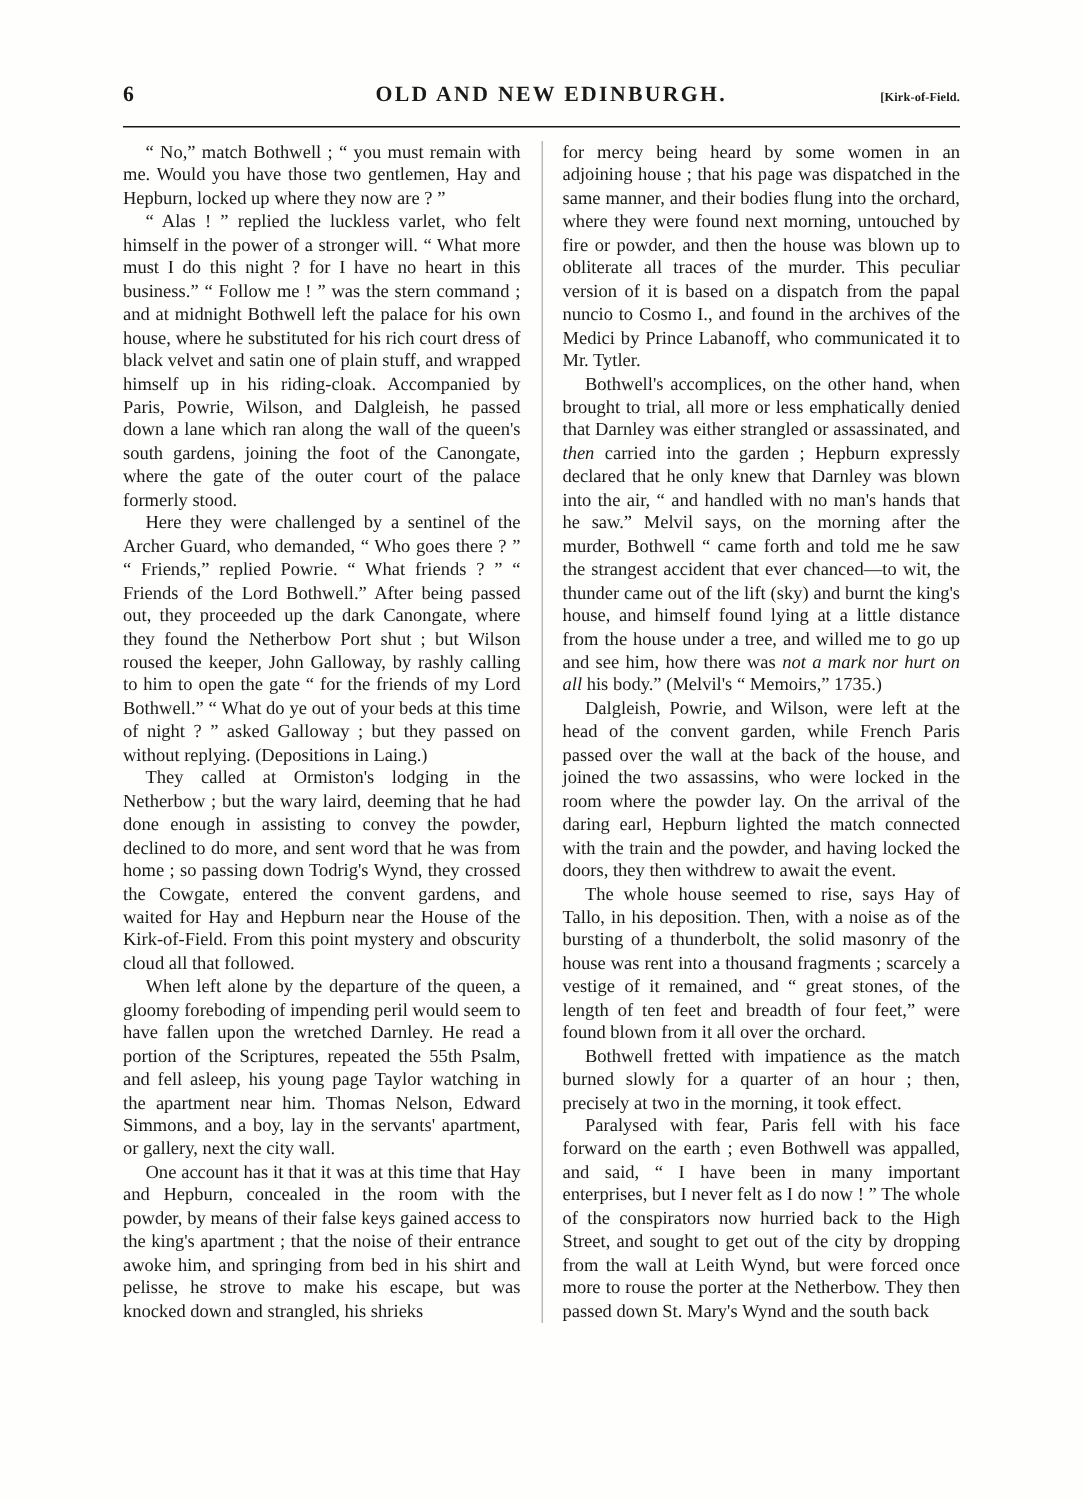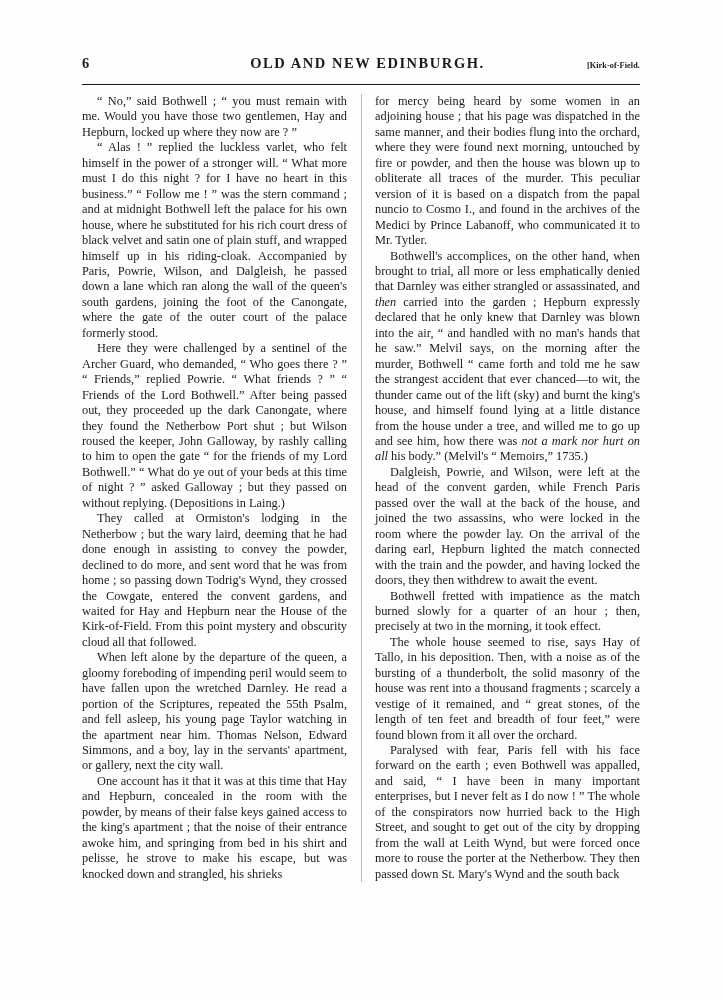--- a/index.html
+++ b/index.html
@@ -114,34 +114,34 @@
 
     <div class="running-head">
       <span class="folio">6</span>
       <span class="head-title">OLD AND NEW EDINBURGH.</span>
       <span class="head-marker">[Kirk-of-Field.</span>
     </div>
     <div class="head-rule"></div>
 
     <div class="columns">
       <div class="col" id="col-left">
-          <p>“ No,” said Bothwell ; “ you must remain with me. Would you have those two gentlemen, Hay and Hepburn, locked up where they now are ? ”</p>
+          <p>“ No,” match Bothwell ; “ you must remain with me. Would you have those two gentlemen, Hay and Hepburn, locked up where they now are ? ”</p>
           <p>“ Alas ! ” replied the luckless varlet, who felt himself in the power of a stronger will. “ What more must I do this night ? for I have no heart in this business.” “ Follow me ! ” was the stern command ; and at midnight Bothwell left the palace for his own house, where he substituted for his rich court dress of black velvet and satin one of plain stuff, and wrapped himself up in his riding-cloak. Accompanied by Paris, Powrie, Wilson, and Dalgleish, he passed down a lane which ran along the wall of the queen's south gardens, joining the foot of the Canongate, where the gate of the outer court of the palace formerly stood.</p>
           <p>Here they were challenged by a sentinel of the Archer Guard, who demanded, “ Who goes there ? ” “ Friends,” replied Powrie. “ What friends ? ” “ Friends of the Lord Bothwell.” After being passed out, they proceeded up the dark Canongate, where they found the Netherbow Port shut ; but Wilson roused the keeper, John Galloway, by rashly calling to him to open the gate “ for the friends of my Lord Bothwell.” “ What do ye out of your beds at this time of night ? ” asked Galloway ; but they passed on without replying. (Depositions in Laing.)</p>
           <p>They called at Ormiston's lodging in the Netherbow ; but the wary laird, deeming that he had done enough in assisting to convey the powder, declined to do more, and sent word that he was from home ; so passing down Todrig's Wynd, they crossed the Cowgate, entered the convent gardens, and waited for Hay and Hepburn near the House of the Kirk-of-Field. From this point mystery and obscurity cloud all that followed.</p>
           <p>When left alone by the departure of the queen, a gloomy foreboding of impending peril would seem to have fallen upon the wretched Darnley. He read a portion of the Scriptures, repeated the 55th Psalm, and fell asleep, his young page Taylor watching in the apartment near him. Thomas Nelson, Edward Simmons, and a boy, lay in the servants' apartment, or gallery, next the city wall.</p>
           <p>One account has it that it was at this time that Hay and Hepburn, concealed in the room with the powder, by means of their false keys gained access to the king's apartment ; that the noise of their entrance awoke him, and springing from bed in his shirt and pelisse, he strove to make his escape, but was knocked down and strangled, his shrieks</p>
         </div>
       <div class="col-divider">
         <div class="rule"></div>
       </div>
       <div class="col" id="col-right">
           <p class="noindent">for mercy being heard by some women in an adjoining house ; that his page was dispatched in the same manner, and their bodies flung into the orchard, where they were found next morning, untouched by fire or powder, and then the house was blown up to obliterate all traces of the murder. This peculiar version of it is based on a dispatch from the papal nuncio to Cosmo I., and found in the archives of the Medici by Prince Labanoff, who communicated it to Mr. Tytler.</p>
           <p>Bothwell's accomplices, on the other hand, when brought to trial, all more or less emphatically denied that Darnley was either strangled or assassinated, and <em>then</em> carried into the garden ; Hepburn expressly declared that he only knew that Darnley was blown into the air, “ and handled with no man's hands that he saw.” Melvil says, on the morning after the murder, Bothwell “ came forth and told me he saw the strangest accident that ever chanced—to wit, the thunder came out of the lift (sky) and burnt the king's house, and himself found lying at a little distance from the house under a tree, and willed me to go up and see him, how there was <em>not a mark nor hurt on all</em> his body.” (Melvil's “ Memoirs,” 1735.)</p>
           <p>Dalgleish, Powrie, and Wilson, were left at the head of the convent garden, while French Paris passed over the wall at the back of the house, and joined the two assassins, who were locked in the room where the powder lay. On the arrival of the daring earl, Hepburn lighted the match connected with the train and the powder, and having locked the doors, they then withdrew to await the event.</p>
+          <p>The whole house seemed to rise, says Hay of Tallo, in his deposition. Then, with a noise as of the bursting of a thunderbolt, the solid masonry of the house was rent into a thousand fragments ; scarcely a vestige of it remained, and “ great stones, of the length of ten feet and breadth of four feet,” were found blown from it all over the orchard.</p>
           <p>Bothwell fretted with impatience as the match burned slowly for a quarter of an hour ; then, precisely at two in the morning, it took effect.</p>
-          <p>The whole house seemed to rise, says Hay of Tallo, in his deposition. Then, with a noise as of the bursting of a thunderbolt, the solid masonry of the house was rent into a thousand fragments ; scarcely a vestige of it remained, and “ great stones, of the length of ten feet and breadth of four feet,” were found blown from it all over the orchard.</p>
           <p>Paralysed with fear, Paris fell with his face forward on the earth ; even Bothwell was appalled, and said, “ I have been in many important enterprises, but I never felt as I do now ! ” The whole of the conspirators now hurried back to the High Street, and sought to get out of the city by dropping from the wall at Leith Wynd, but were forced once more to rouse the porter at the Netherbow. They then passed down St. Mary's Wynd and the south back</p>
         </div>
     </div>
 
   </div>
 </div>
 
 </body></html>

